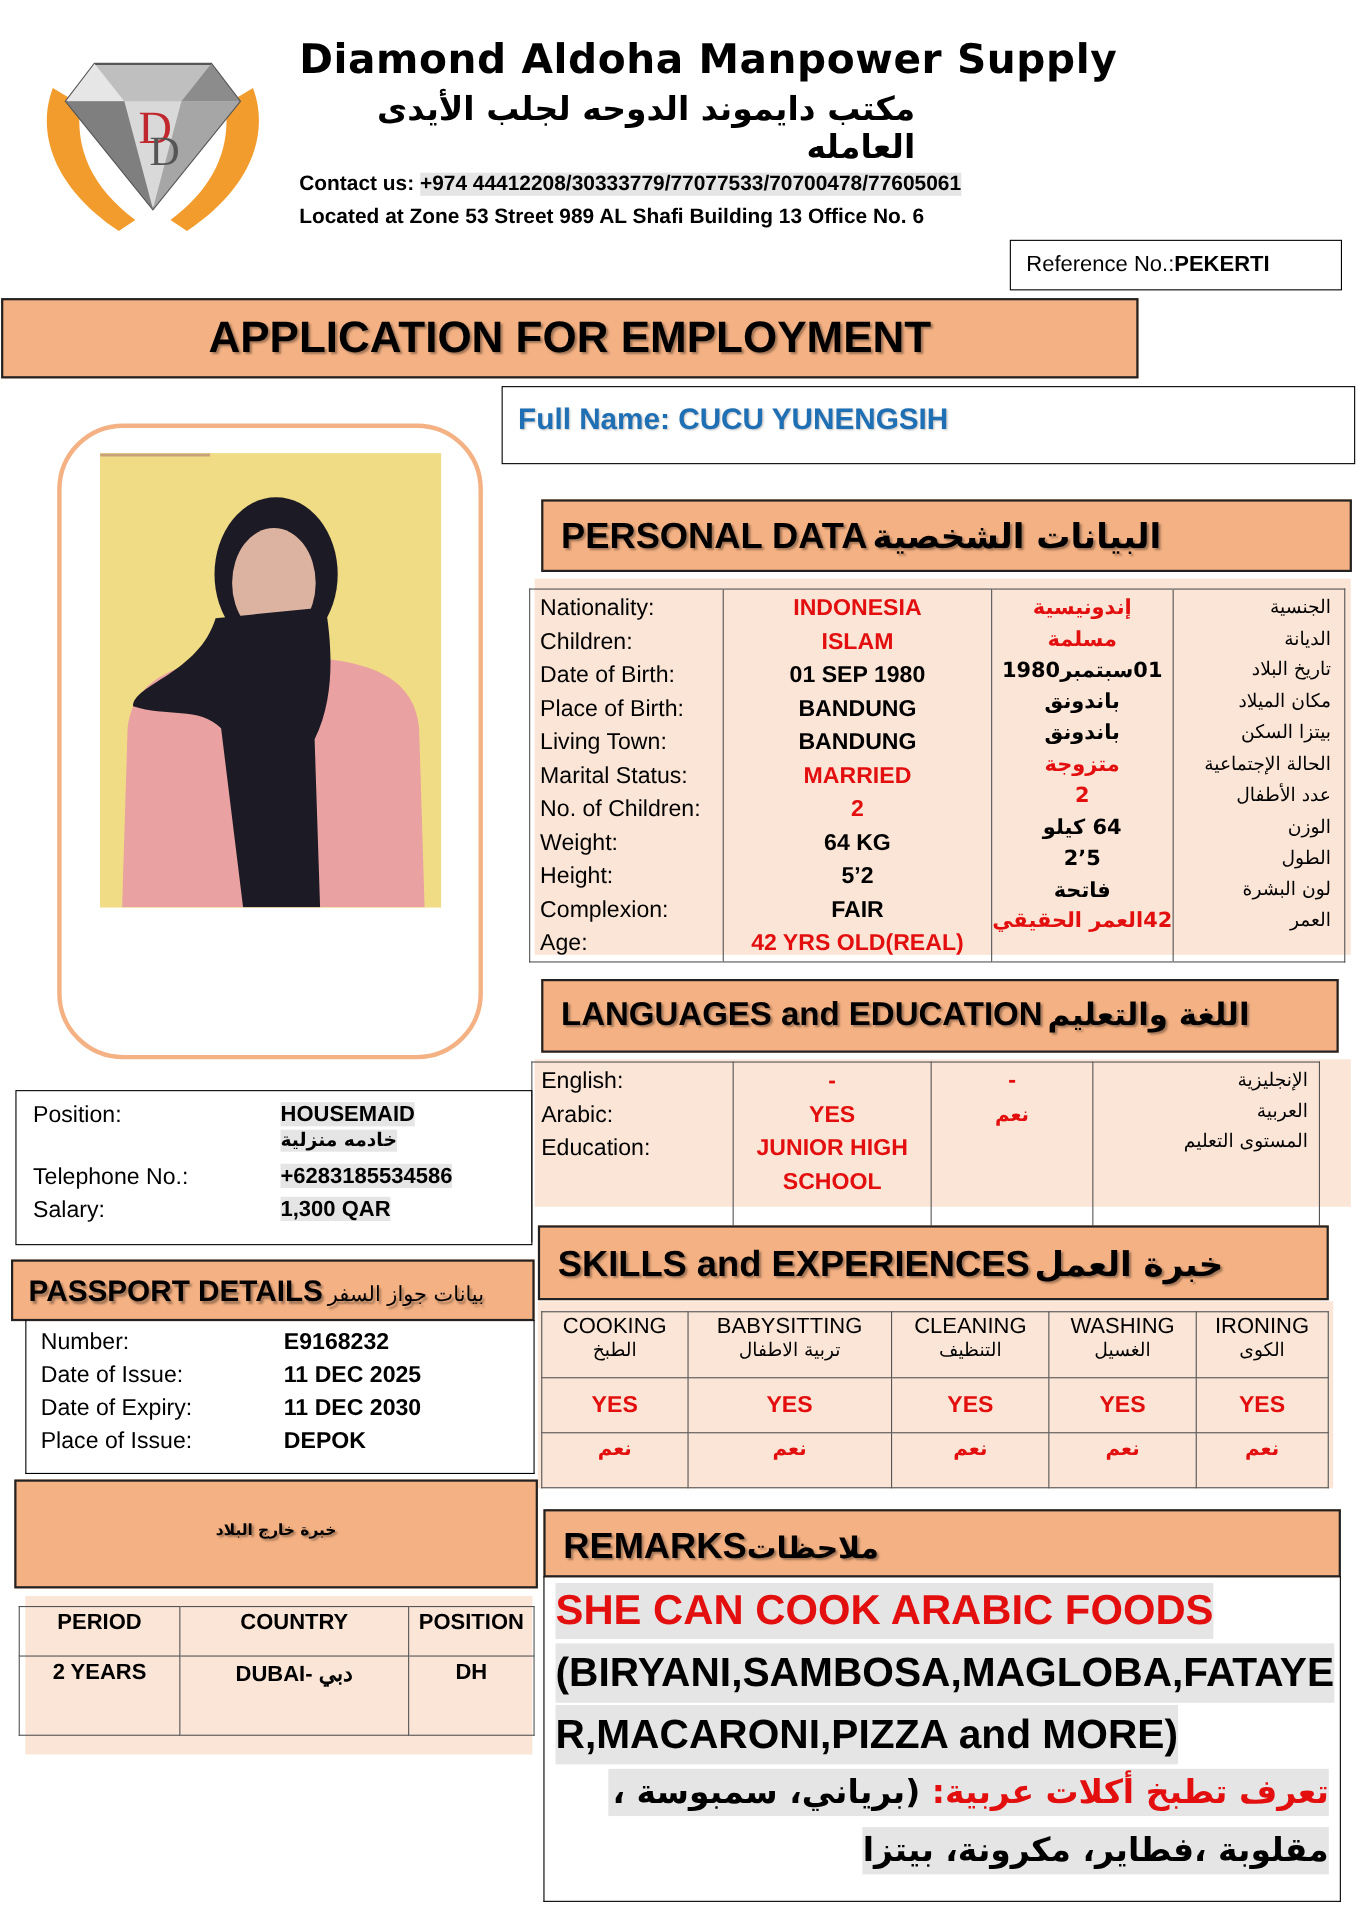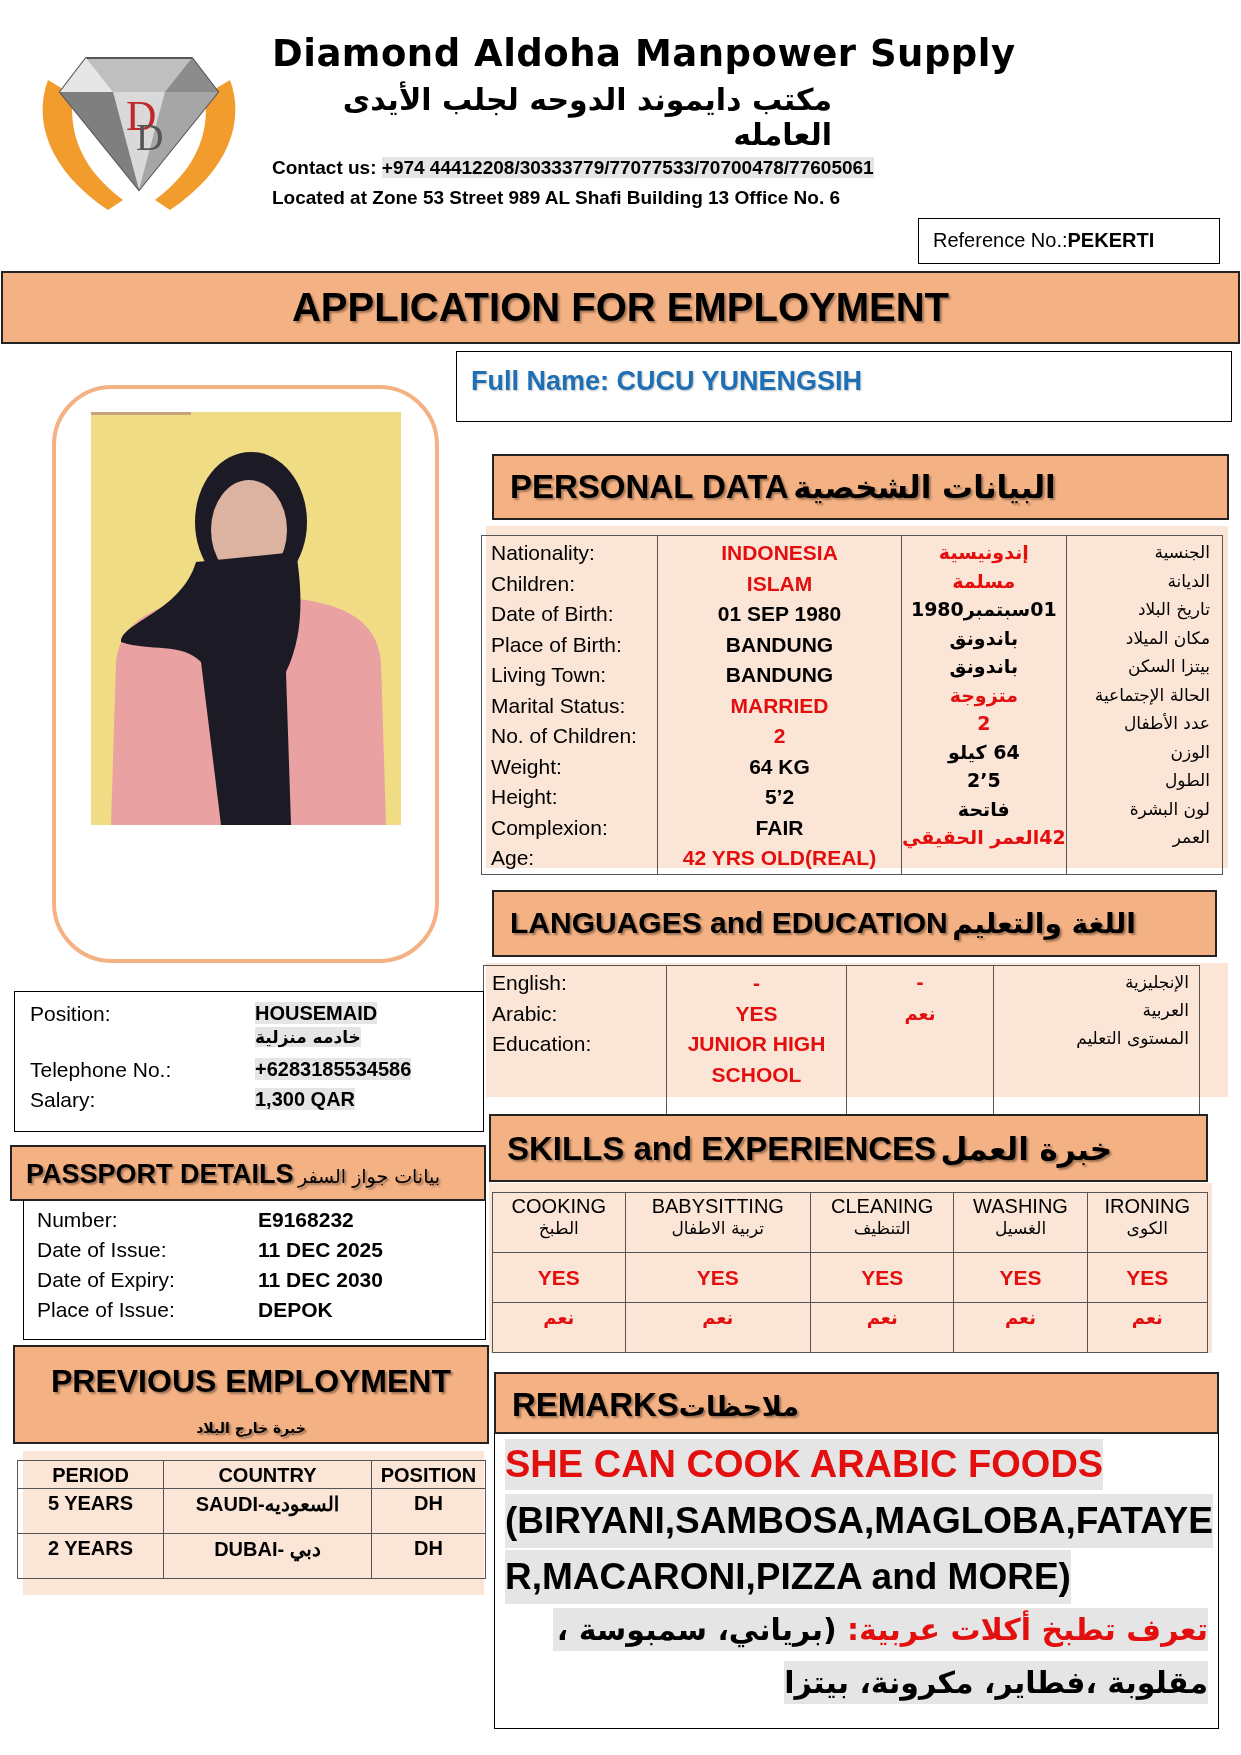--- a/index.html
+++ b/index.html
@@ -13,21 +13,21 @@
 .lbl{font-size:21px}
 .val{font-size:21px;font-weight:bold;text-align:center}
 .ar{direction:rtl;font-family:"DejaVu Sans",sans-serif}
 table{border-collapse:collapse}
 #logo{left:28px;top:40px;width:222px;height:175px}
 #company-name{left:272px;top:32px;font-size:37px;font-weight:bold;font-family:"DejaVu Sans",sans-serif;letter-spacing:.5px}
 #company-ar{left:272px;top:82px;font-size:30px;font-weight:bold;direction:rtl;width:560px;text-align:right}
 #contact{left:272px;top:157px;font-size:19px;font-weight:bold}
 #address{left:272px;top:187px;font-size:19px;font-weight:bold}
 #ref-box{left:918px;top:218px;width:302px;height:46px;border:1.5px solid #000;font-size:20px;padding:10px 14px}
-#title-bar{left:1px;top:271px;width:1239px;height:73px;display:flex;align-items:center;justify-content:center}
+#title-bar{left:1px;top:271px;width:1034px;height:73px;display:flex;align-items:center;justify-content:center}
 #title-bar span{font-size:40px}
 #name-box{left:456px;top:351px;width:776px;height:71px;border:1.5px solid #000;padding:14px 14px}
 #name-box span{font-size:27px;font-weight:bold;color:#1f6fb5;text-shadow:1px 1px 2px rgba(0,0,0,.25)}
 #photo-frame{left:52px;top:385px;width:387px;height:578px;border:4px solid #f4b183;border-radius:60px}
 #photo{left:91px;top:412px;width:310px;height:413px;background:#f2dc83;overflow:hidden}
 #personal-hdr{left:492px;top:454px;width:737px;height:66px;padding:12px 16px}
 #personal-hdr span{font-size:33px}
 #personal-wrap{left:486px;top:526px;width:742px;height:342px}
 #personal-tbl{left:481px;top:535px;width:742px;height:333px;border:1.5px solid #555}
 #personal-tbl td{vertical-align:top;padding-top:2px;border-right:1.5px solid #555}
@@ -292,37 +292,31 @@
         <td class="red ar" style="font-weight:bold;font-size:18px;vertical-align:top;padding-top:4px">نعم</td>
         <td class="red ar" style="font-weight:bold;font-size:18px;vertical-align:top;padding-top:4px">نعم</td>
         <td class="red ar" style="font-weight:bold;font-size:18px;vertical-align:top;padding-top:4px">نعم</td>
         <td class="red ar" style="font-weight:bold;font-size:18px;vertical-align:top;padding-top:4px">نعم</td>
         <td class="red ar" style="font-weight:bold;font-size:18px;vertical-align:top;padding-top:4px">نعم</td>
       </tr>
 </tbody>
   </table>
 
 <div id="prev-hdr" class="abs orange">
-  <span class="hdr en">PREVIOUS EMPLOYMENT</span>
   <span class="hdr ar ar2">خبرة خارج البلاد</span>
 </div>
 <div id="prev-wrap" class="abs peach"></div>
 <table id="prev-tbl" class="abs">
   <tbody>
       <tr style="height:28px">
     <td style="width:146px">PERIOD</td>
     <td style="width:208px">COUNTRY</td>
     <td>POSITION</td>
   </tr>
   <tr style="height:45px">
-    <td>5 YEARS</td>
-    <td>SAUDI-السعوديه</td>
-    <td>DH</td>
-  </tr>
-  <tr style="height:45px">
     <td>2 YEARS</td>
     <td>DUBAI- دبي</td>
     <td>DH</td>
   </tr>
 </tbody>
   </table>
 
 <div id="remarks-hdr" class="abs orange">
   <span class="hdr">REMARKS</span><span class="hdr ar" style="font-size:27px">ملاحظات</span>
 </div>

